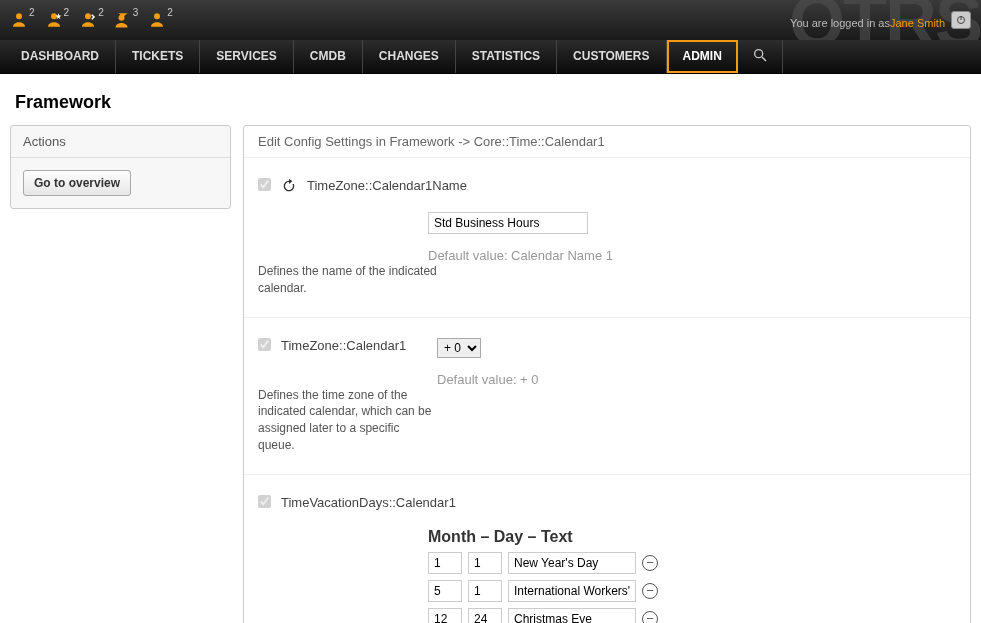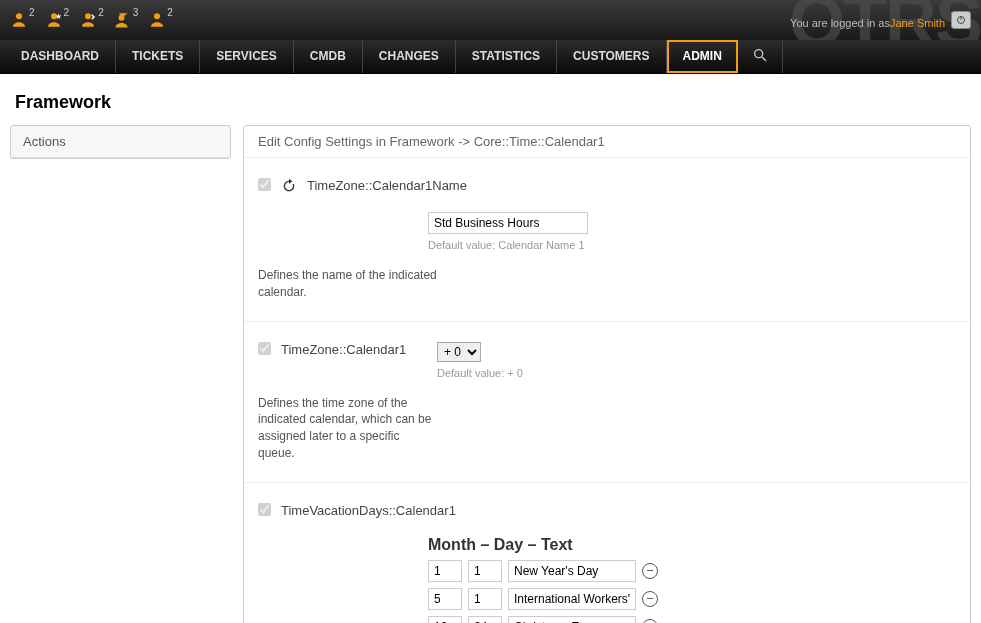--- a/index.html
+++ b/index.html
@@ -180,27 +180,27 @@
     flex: 1;
   }
   .text-input {
     width: 160px;
     padding: 3px 5px;
     border: 1px solid #ccc;
     font-size: 12px;
   }
   .default-hint {
     color: #999;
-    font-size: 11px;
-    margin-top: 5px;
+    font-size: 13px;
+    margin-top: 14px;
   }
   .description {
     color: #555;
     font-size: 12px;
-    margin-top: 16px;
+    margin-top: 0;
     line-height: 1.4;
     max-width: 180px;
   }
   select.tz-select {
     border: 1px solid #aaa;
     padding: 1px 2px;
     font-size: 12px;
   }
   .vac-header {
     font-weight: bold;
@@ -312,20 +312,23 @@
       </svg>
   </div>
 </div>
 
 <div class="main">
   <h1 class="page-title">Framework</h1>
   <div class="layout">
 
     <div class="sidebar">
       <div class="sidebar-header">Actions</div>
+      <div class="sidebar-body">
+        <button class="btn">Go to overview</button>
+      </div>
     </div>
 
     <div class="content">
       <div class="content-header">Edit Config Settings in Framework -&gt; Core::Time::Calendar1</div>
 
       <div class="setting">
         <div class="setting-row">
           <input type="checkbox" class="setting-checkbox" checked="" disabled="" style="">
           <span class="reset-icon">
             <svg viewBox="0 0 24 24" fill="#333">

